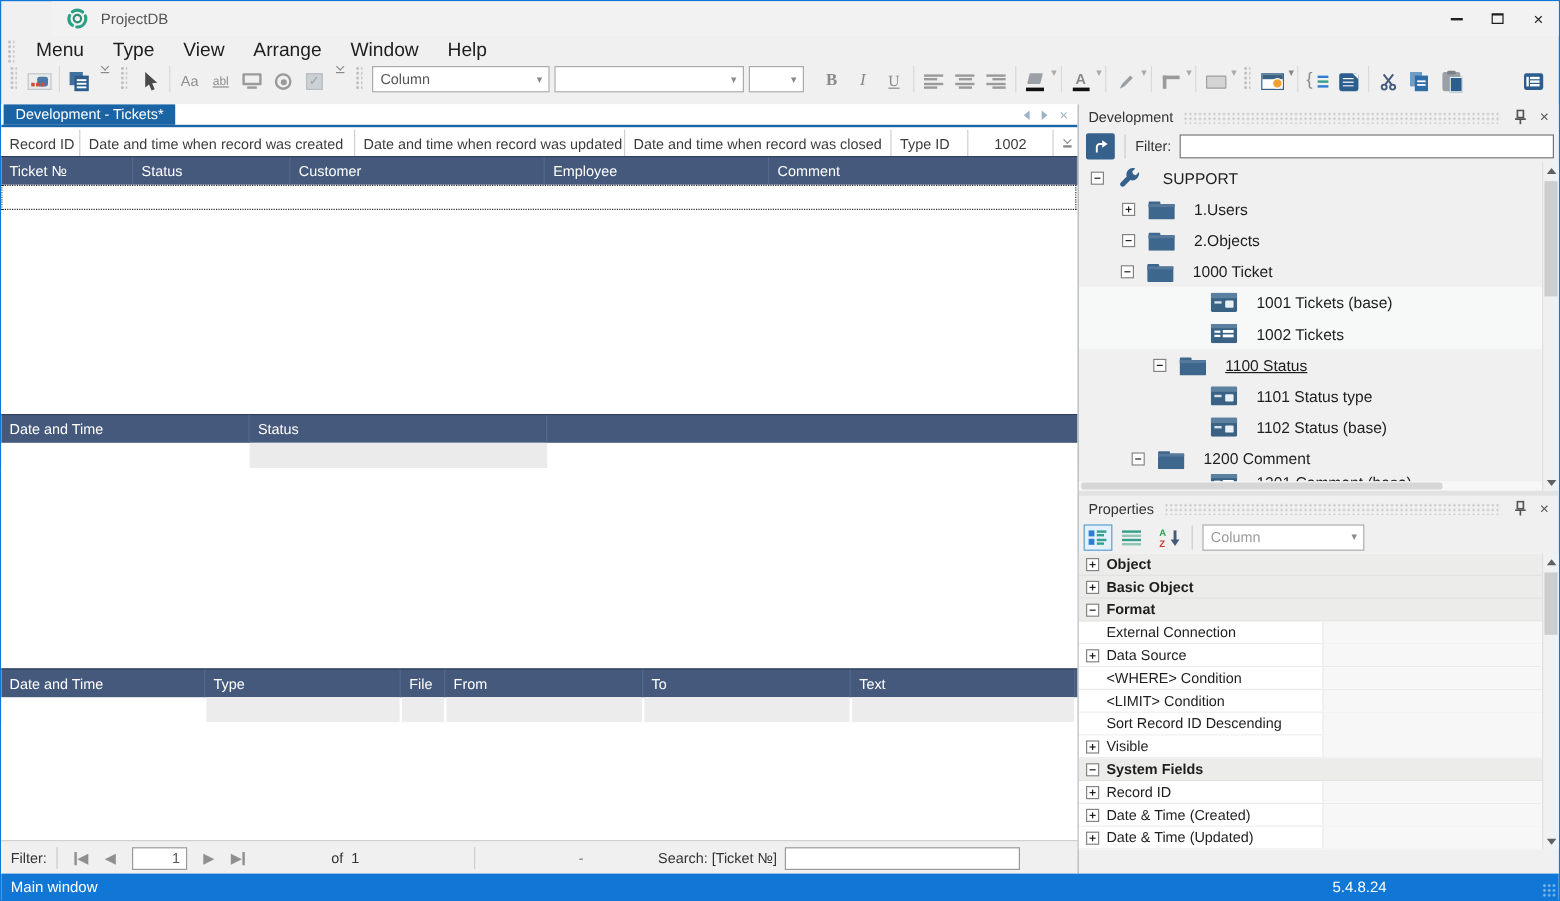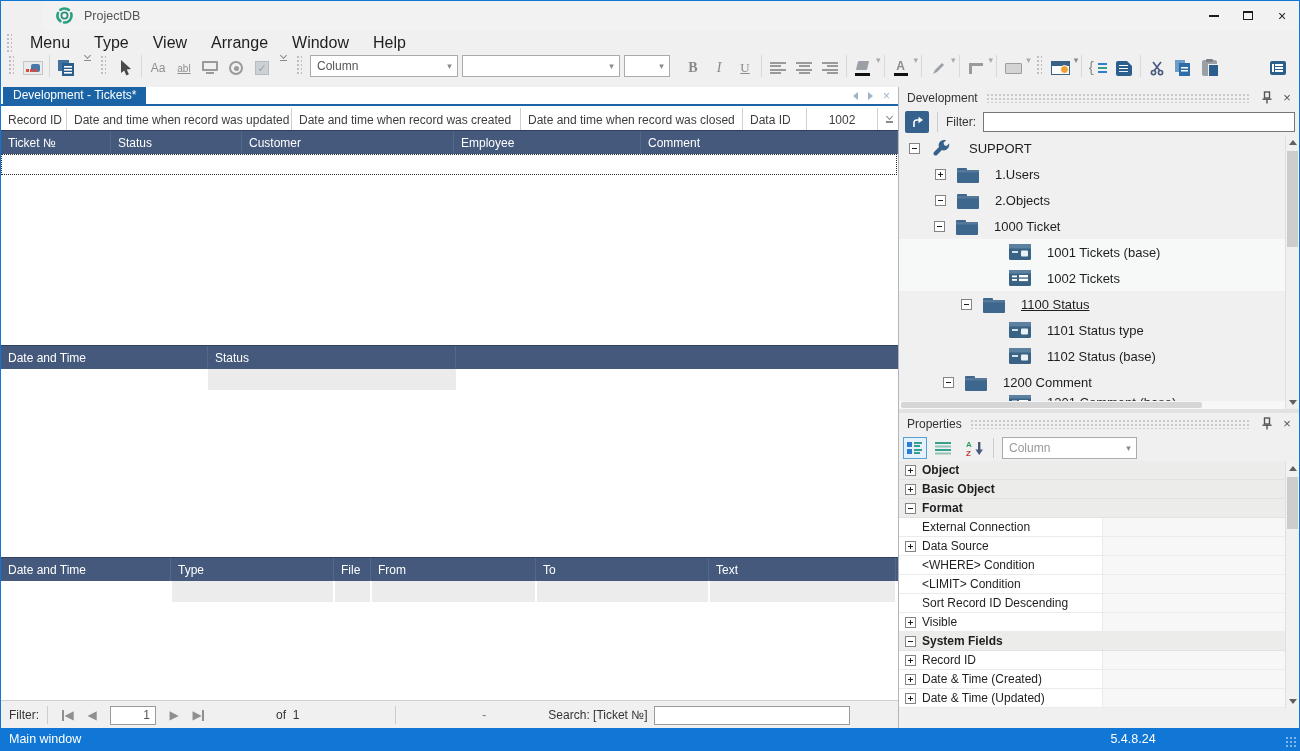--- a/index.html
+++ b/index.html
@@ -342,24 +342,24 @@
       <div class="tabnav">
         <span class="tri-l"></span>
         <span class="tri-r"></span>
         <span class="tabx">×</span>
       </div>
     </div>
 
     <div class="fieldheader">
       <span id="fh-cells" style="display:flex;height:100%;">
           <span class="fh-cell" style="width: 66px;">Record ID</span>
+          <span class="fh-cell" style="width: 229px;">Date and time when record was created</span>
           <span class="fh-cell" style="width: 225px;">Date and time when record was updated</span>
-          <span class="fh-cell" style="width: 229px;">Date and time when record was created</span>
           <span class="fh-cell" style="width: 222px;">Date and time when record was closed</span>
-          <span class="fh-cell" style="width: 64px;">Data ID</span>
+          <span class="fh-cell" style="width: 64px;">Type ID</span>
           <span class="fh-cell num" style="width: 71px;">1002</span>
         </span>
       <span class="fh-chev dblchev" style="flex-direction:column;">
           <i></i>
           <b></b>
         </span>
     </div>
 
     <div class="grid g1">
       <div class="ghead" id="g1head">

